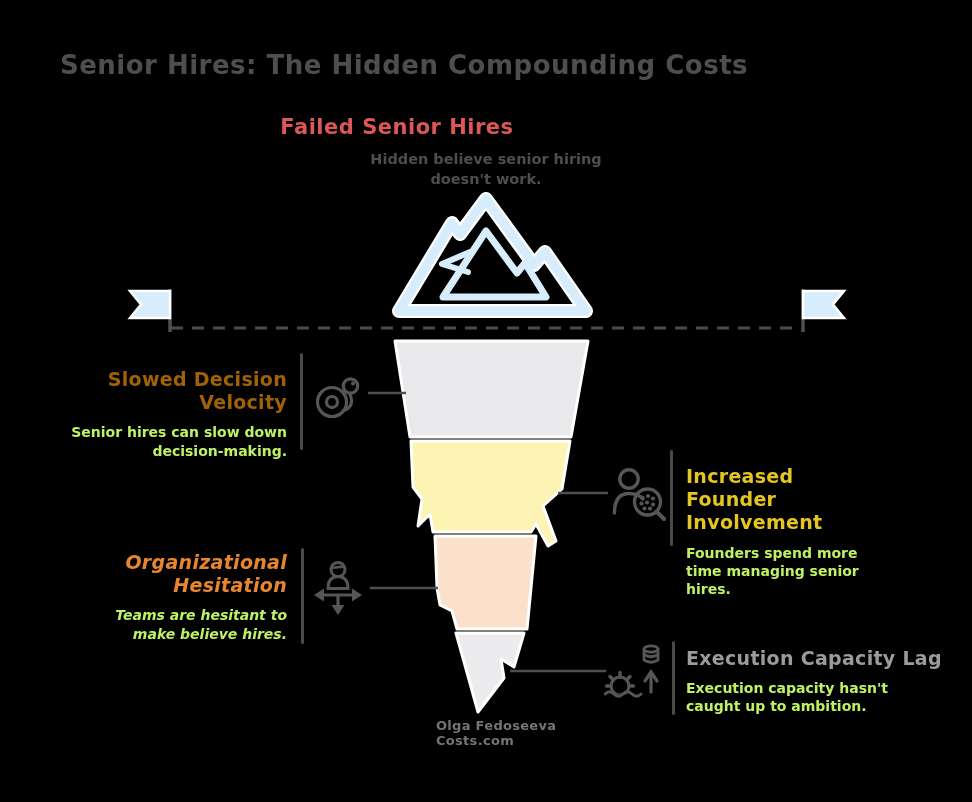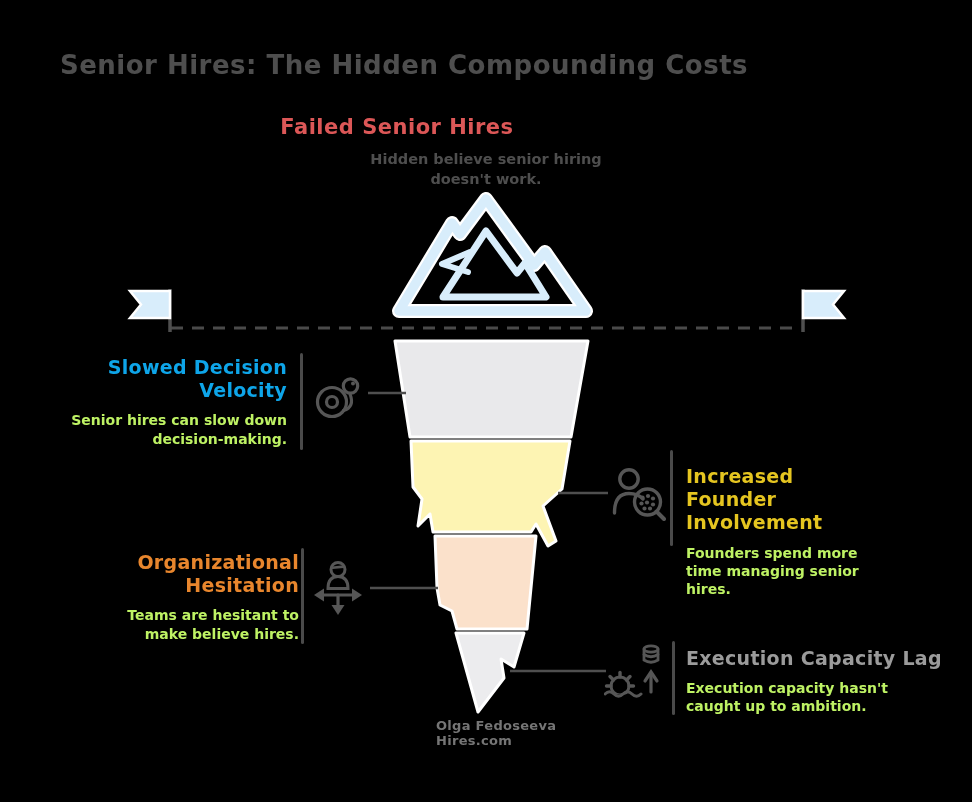--- a/index.html
+++ b/index.html
@@ -24,21 +24,21 @@
 
   .cost{position:absolute;}
   .cost-title{font-size:19px;font-weight:bold;line-height:1.22;letter-spacing:.3px;}
   .cost-desc{font-size:14px;font-weight:bold;color:#bef264;line-height:1.3;margin-top:9px;}
 
   .cost.left{text-align:right;}
   .cost.right{text-align:left;}
 
   #cost1{left:60px;top:356px;width:227px;}
   #cost2{left:686px;top:465px;width:200px;}
-  #cost3{left:92px;top:551px;width:207px;}
+  #cost3{left:80px;top:551px;width:207px;font-style:italic;}
   #cost4{left:686px;top:647px;width:265px;}
   #cost4 .cost-title{white-space:nowrap;}
   #cost2 .cost-desc{max-width:200px;}
   #cost4 .cost-desc{max-width:205px;}
 
   .vdiv{position:absolute;width:3px;background:#4a4a4a;border-radius:2px;}
   #vdiv1{left:300px;top:353px;height:97px;}
   #vdiv2{left:670px;top:450px;height:96px;}
   #vdiv3{left:301px;top:548px;height:96px;}
   #vdiv4{left:672px;top:641px;height:74px;}
@@ -94,21 +94,21 @@
       <line x1="510" y1="671" x2="606" y2="671"></line>
     </g>
   </svg>
 
   <div class="page-title">Senior Hires: The Hidden Compounding Costs</div>
 
   <div class="surface-label" style="color: rgb(220, 87, 87);">Failed Senior Hires</div>
   <div class="surface-desc">Hidden believe senior hiring doesn't work.</div>
 
   <div class="cost left" id="cost1">
-    <div class="cost-title" style="color: #0ea5e9;">Slowed Decision Velocity</div>
+    <div class="cost-title" style="color: #a16207; margin-top: 12px;">Slowed Decision Velocity</div>
     <div class="cost-desc">Senior hires can slow down decision-making.</div>
   </div>
   <div class="vdiv" id="vdiv1"></div>
   <svg class="icon" id="icon1" viewBox="0 0 52 48" fill="none" stroke="#565656" stroke-width="3.2" stroke-linecap="round">
     <circle cx="21" cy="28" r="14.5"></circle>
     <circle cx="21" cy="28" r="5.5"></circle>
     <path d="M 32.5 36.5 Q 44 33 39 20"></path>
     <circle cx="39.5" cy="12" r="7.2"></circle>
     <circle cx="42" cy="9.5" r="2" fill="#565656" stroke="none"></circle>
   </svg>
@@ -171,16 +171,16 @@
     <line x1="22.5" y1="39" x2="26" y2="35.5" stroke-width="3.4"></line>
     <line x1="7" y1="45" x2="2.5" y2="45" stroke-width="3.4"></line>
     <line x1="25" y1="45" x2="29.5" y2="45" stroke-width="3.4"></line>
     <rect x="0" y="53.5" width="40" height="5" fill="#000" stroke="none"></rect>
 
     <path d="M 1 53 Q 5.5 48.5 10 53 T 19 53 T 28 53 T 37 53"></path>
   </svg>
 
   <div class="credit">
     <div>Olga Fedoseeva</div>
-    <div>Hires.com</div>
+    <div>Costs.com</div>
   </div>
 
 </div>
 
 </body></html>

